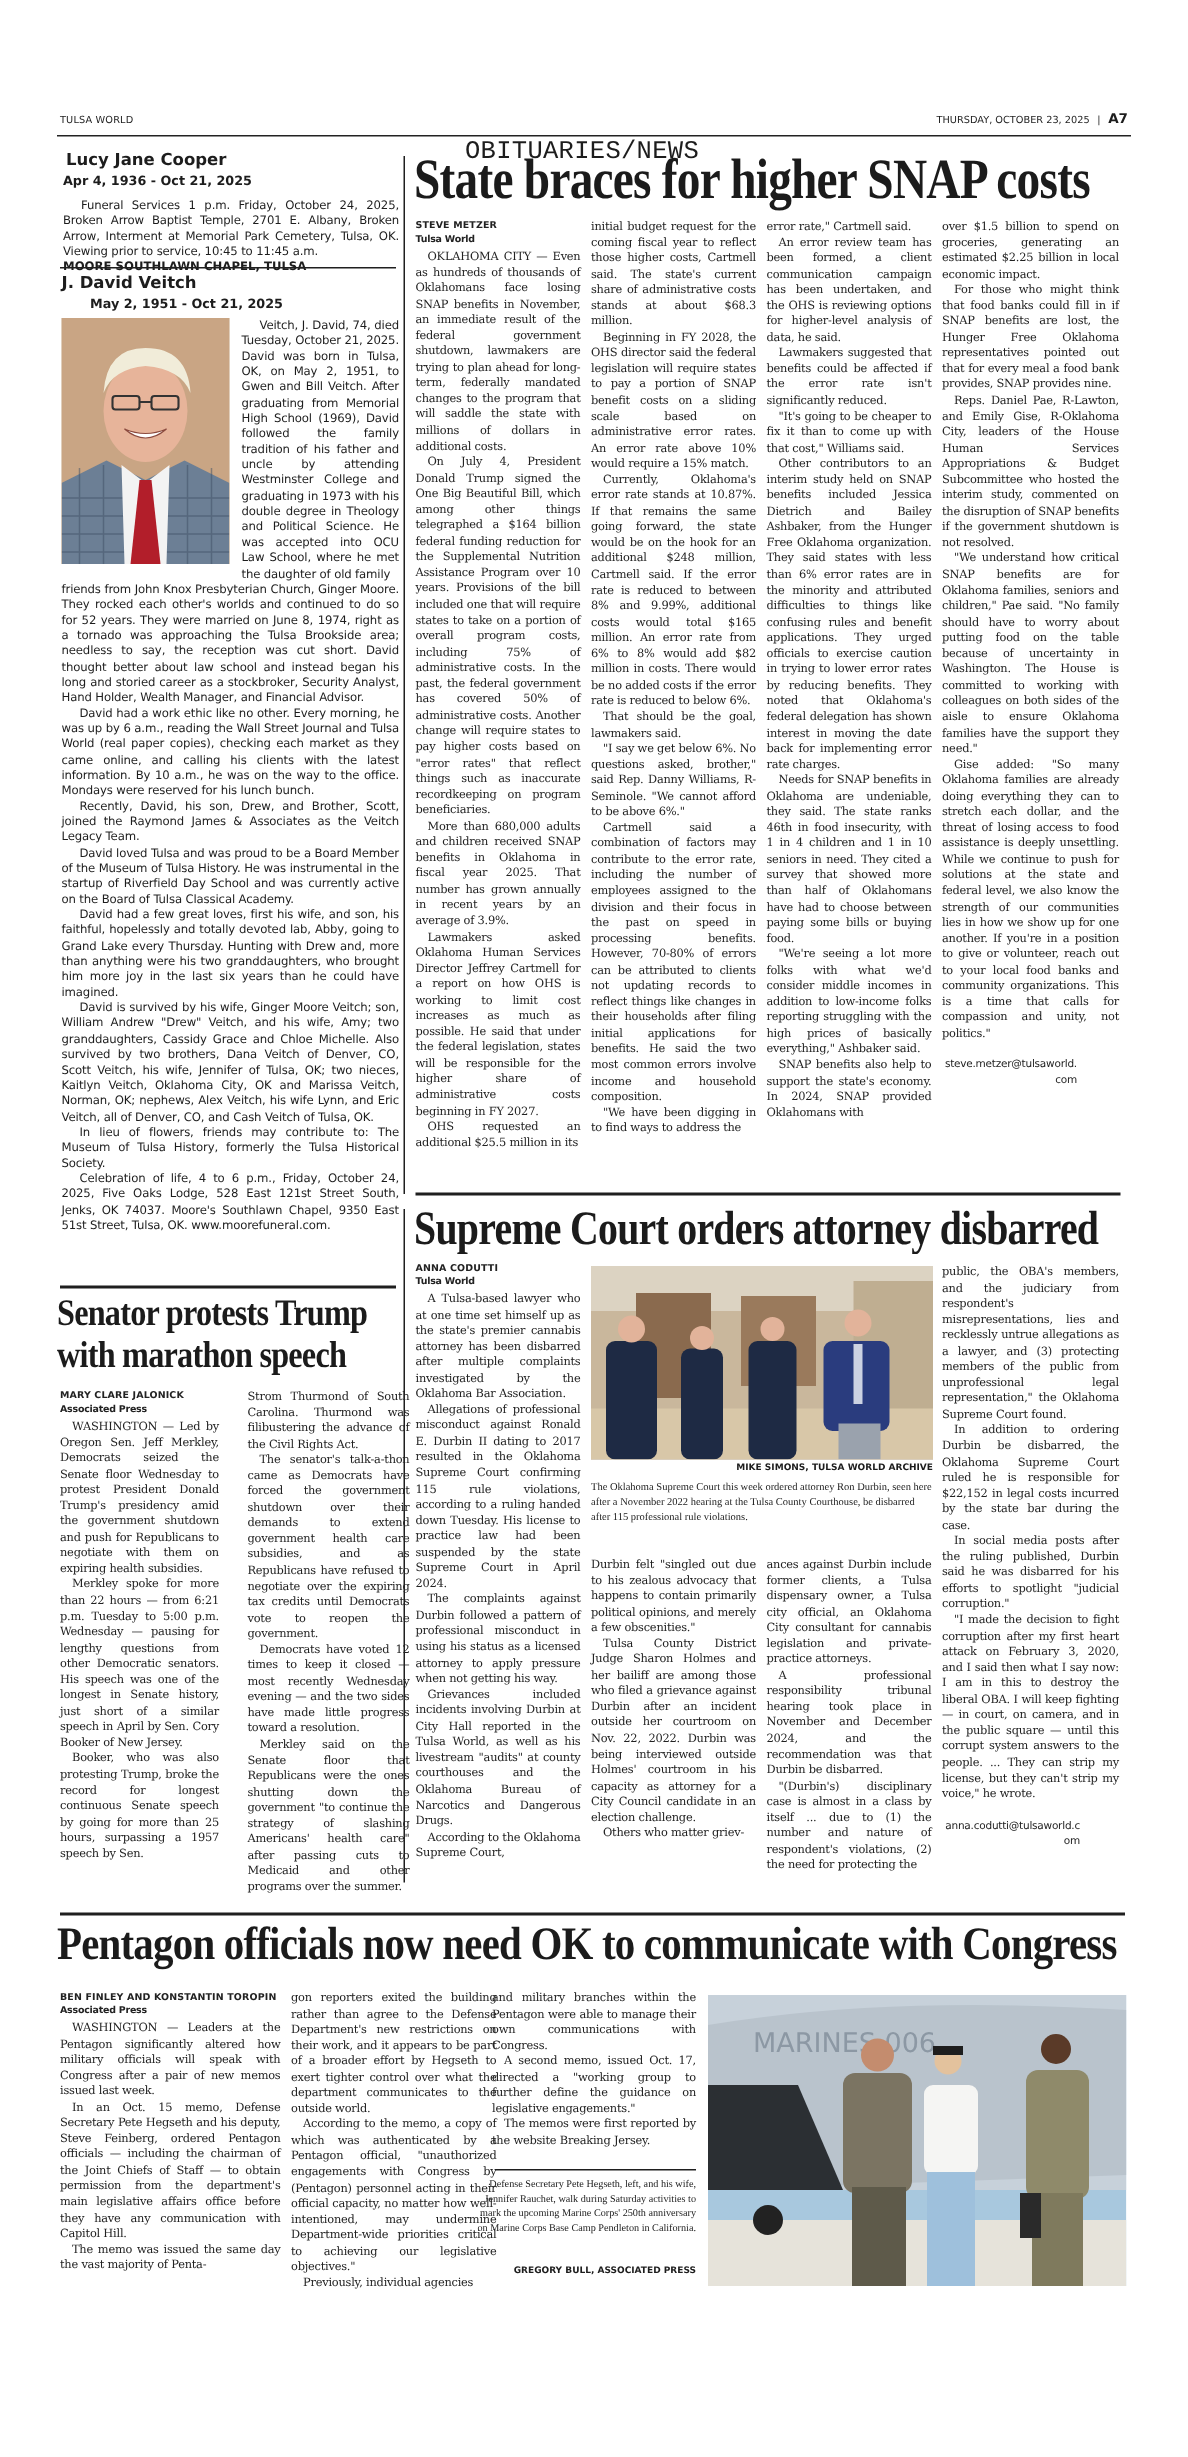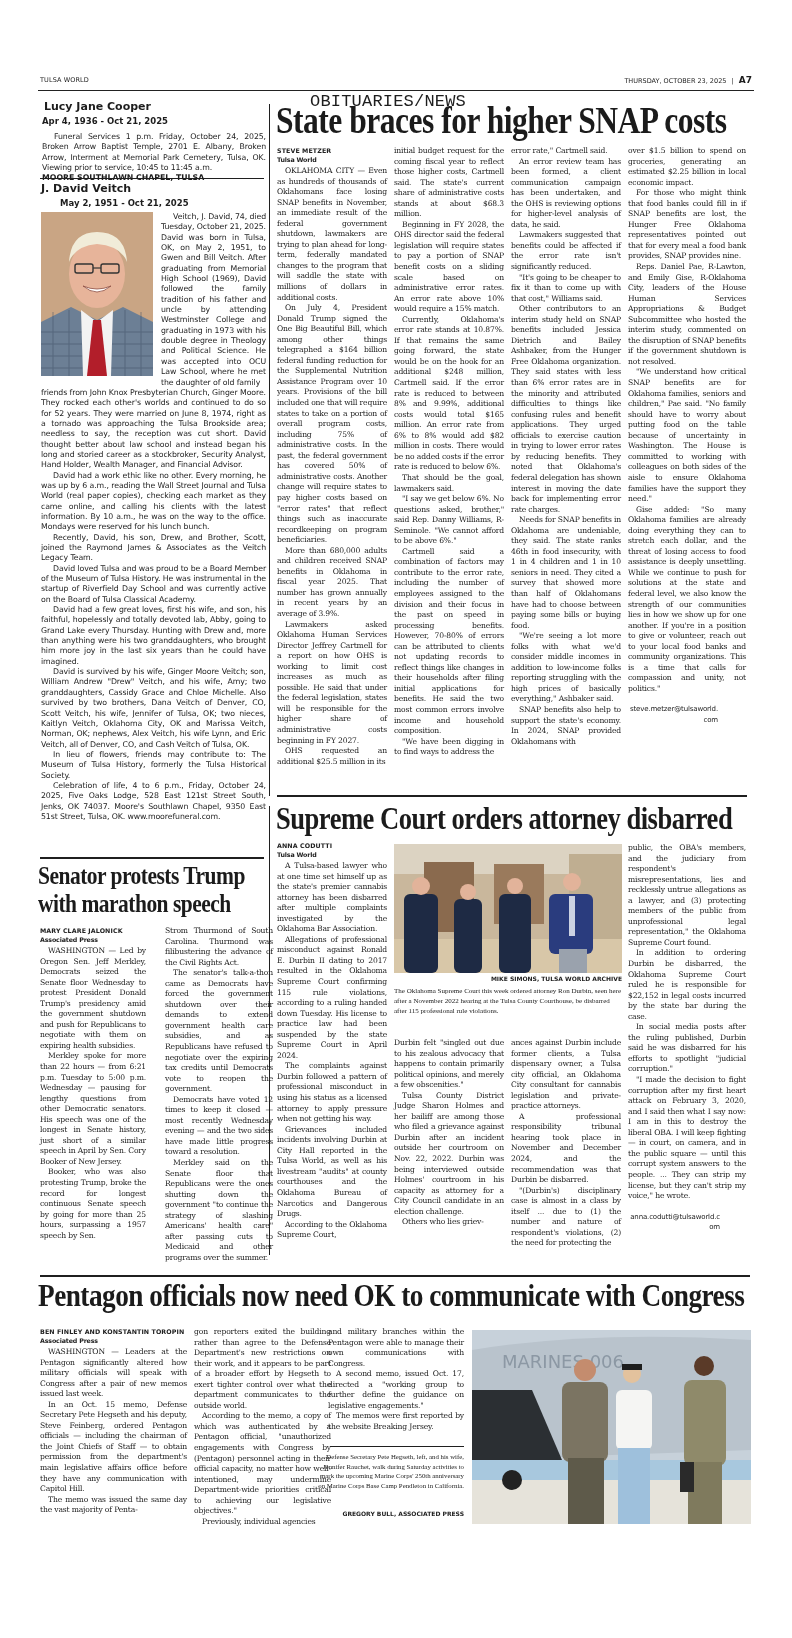--- a/index.html
+++ b/index.html
@@ -174,21 +174,21 @@
     <rect x="165" y="105" width="28" height="24" fill="#9aa2ad"></rect>
     <rect x="175" y="52" width="6" height="40" fill="#ccd2e2"></rect>
   </svg>
 </div>
 <div class="abs credit" style="left:394px; top:975px; width:228px; text-align:right;">MIKE SIMONS, TULSA WORLD ARCHIVE</div>
 <div class="abs caption" style="left:394px; top:986px; width:228px;">The Oklahoma Supreme Court this week ordered attorney Ron Durbin, seen here after a November 2022 hearing at the Tulsa County Courthouse, be disbarred after 115 professional rule violations.</div>
 
 <div class="col" style="left:394px; top:1038px; width:110px;">
   <p class="noind">Durbin felt "singled out due to his zealous advocacy that happens to contain primarily political opinions, and merely a few obscenities."</p>
   <p>Tulsa County District Judge Sharon Holmes and her bailiff are among those who filed a grievance against Durbin after an incident outside her courtroom on Nov. 22, 2022. Durbin was being interviewed outside Holmes' courtroom in his capacity as attorney for a City Council candidate in an election challenge.</p>
-  <p>Others who lies griev-</p>
+  <p>Others who matter griev-</p>
 </div>
 <div class="col" style="left:511px; top:1038px; width:110px;">
   <p class="noind">ances against Durbin include former clients, a Tulsa dispensary owner, a Tulsa city official, an Oklahoma City consultant for cannabis legislation and private-practice attorneys.</p>
   <p>A professional responsibility tribunal hearing took place in November and December 2024, and the recommendation was that Durbin be disbarred.</p>
   <p>"(Durbin's) disciplinary case is almost in a class by itself ... due to (1) the number and nature of respondent's violations, (2) the need for protecting the</p>
 </div>
 <div class="col" style="left:628px; top:843px; width:118px;">
   <p class="noind">public, the OBA's members, and the judiciary from respondent's misrepresentations, lies and recklessly untrue allegations as a lawyer, and (3) protecting members of the public from unprofessional legal representation," the Oklahoma Supreme Court found.</p>
   <p>In addition to ordering Durbin be disbarred, the Oklahoma Supreme Court ruled he is responsible for $22,152 in legal costs incurred by the state bar during the case.</p>
   <p>In social media posts after the ruling published, Durbin said he was disbarred for his efforts to spotlight "judicial corruption."</p>

